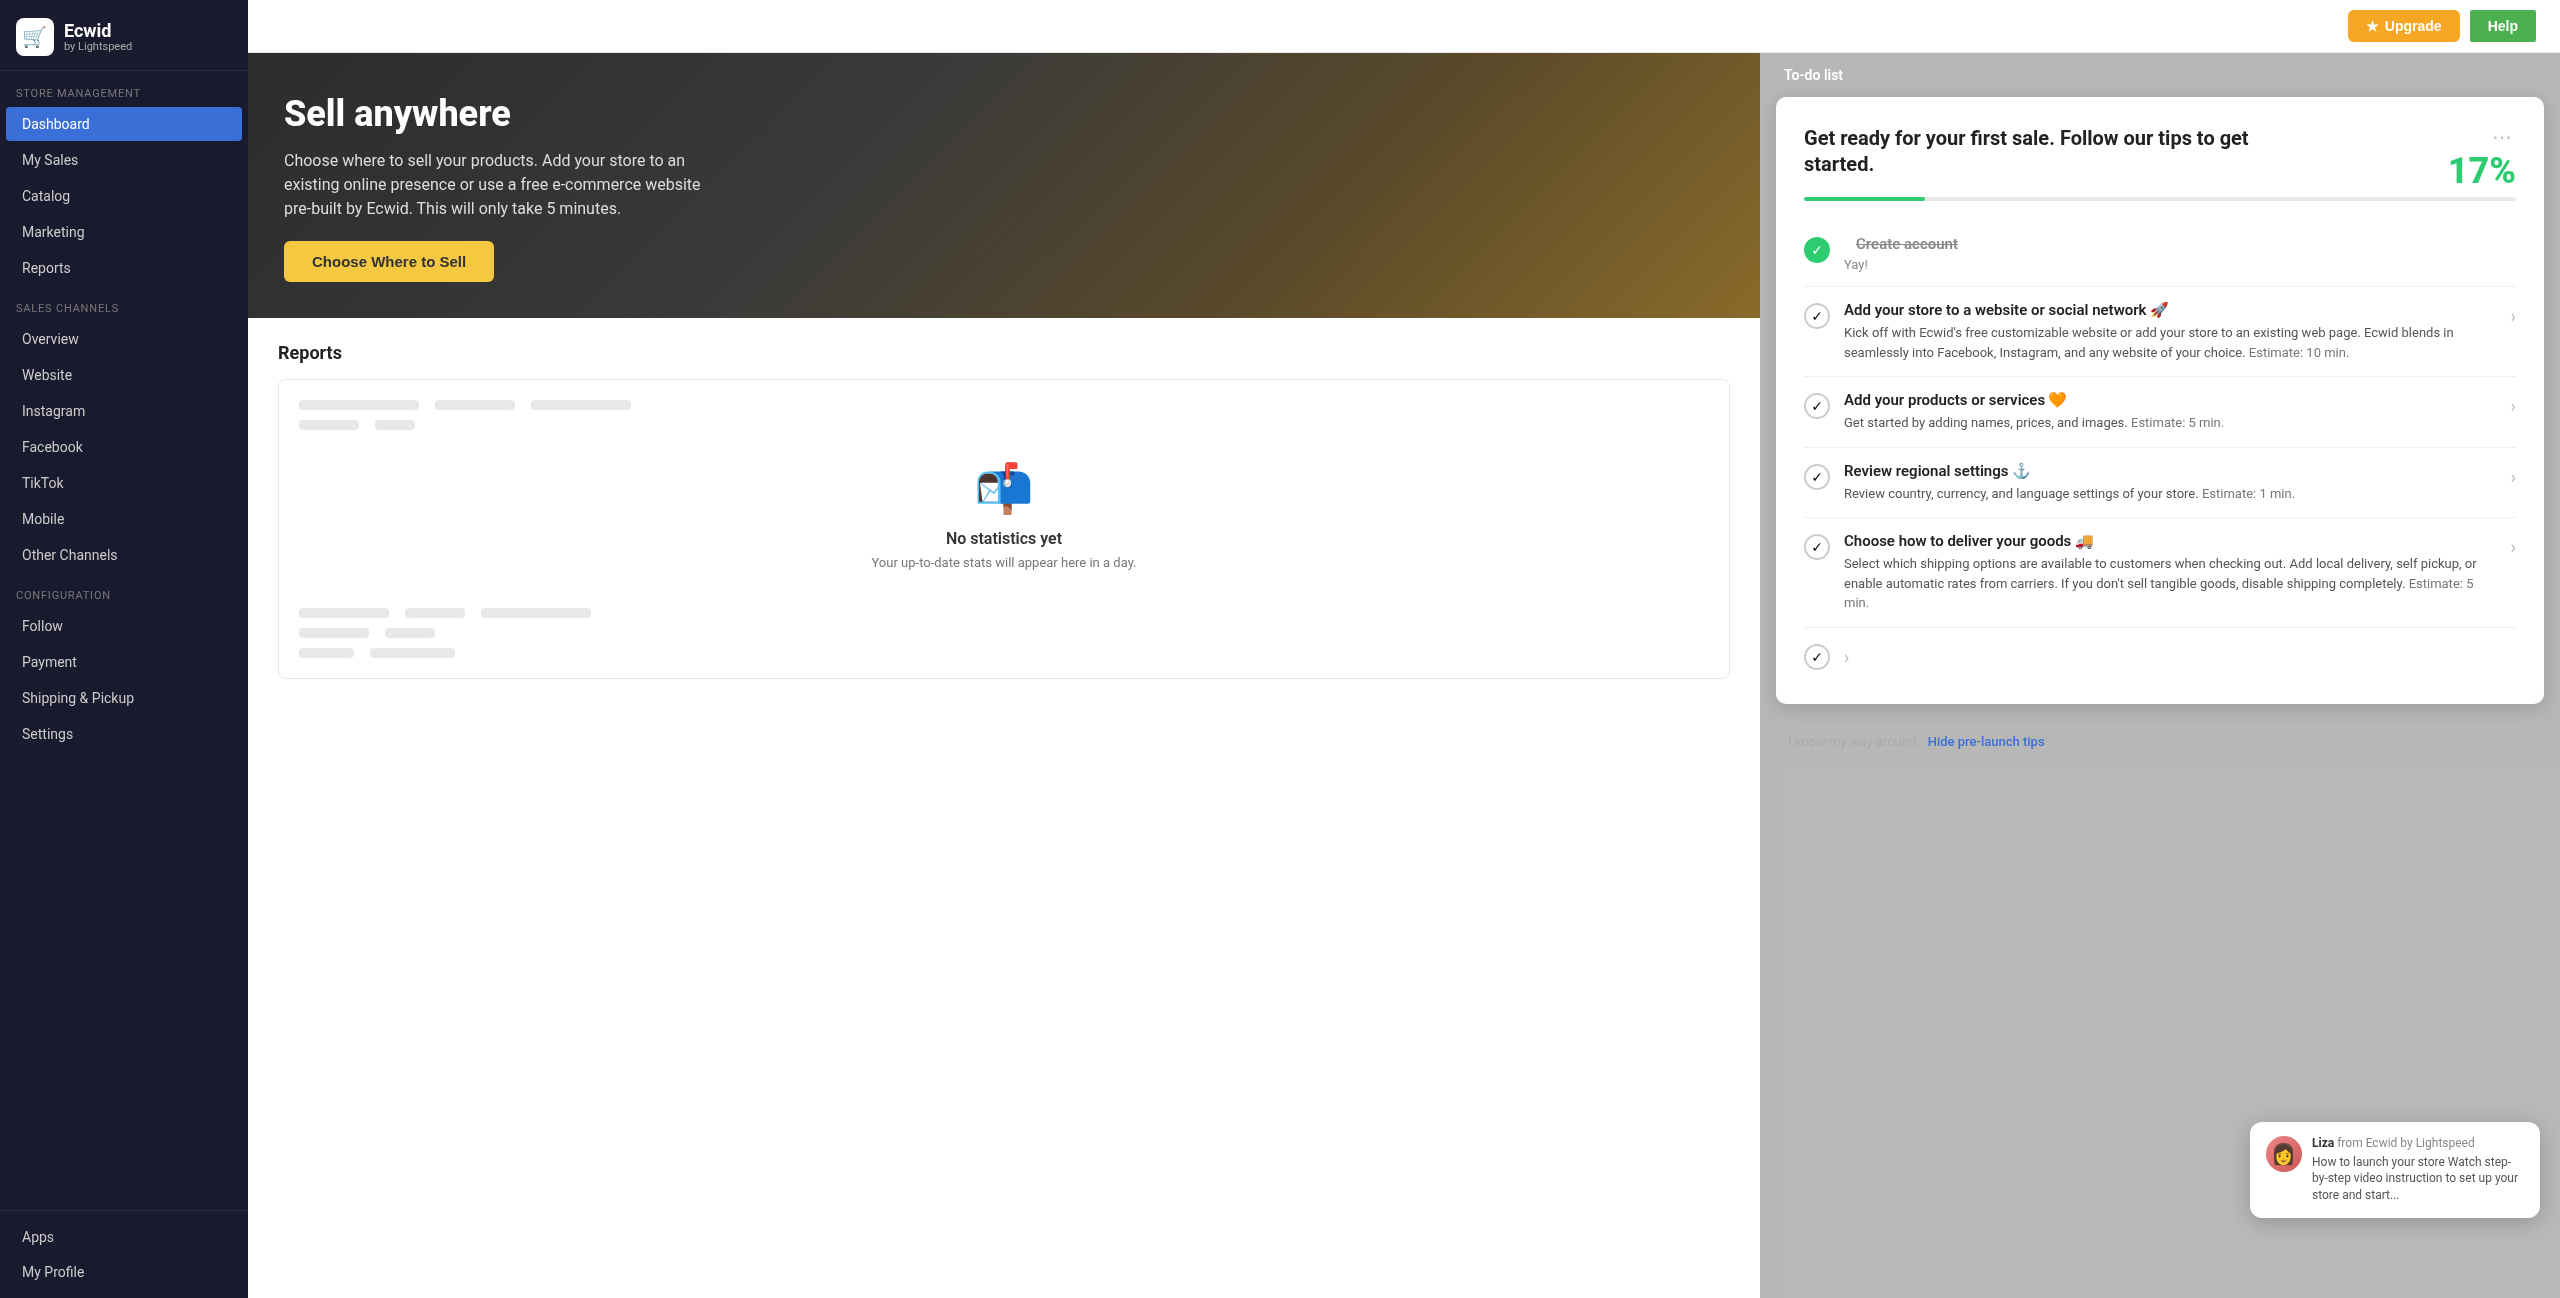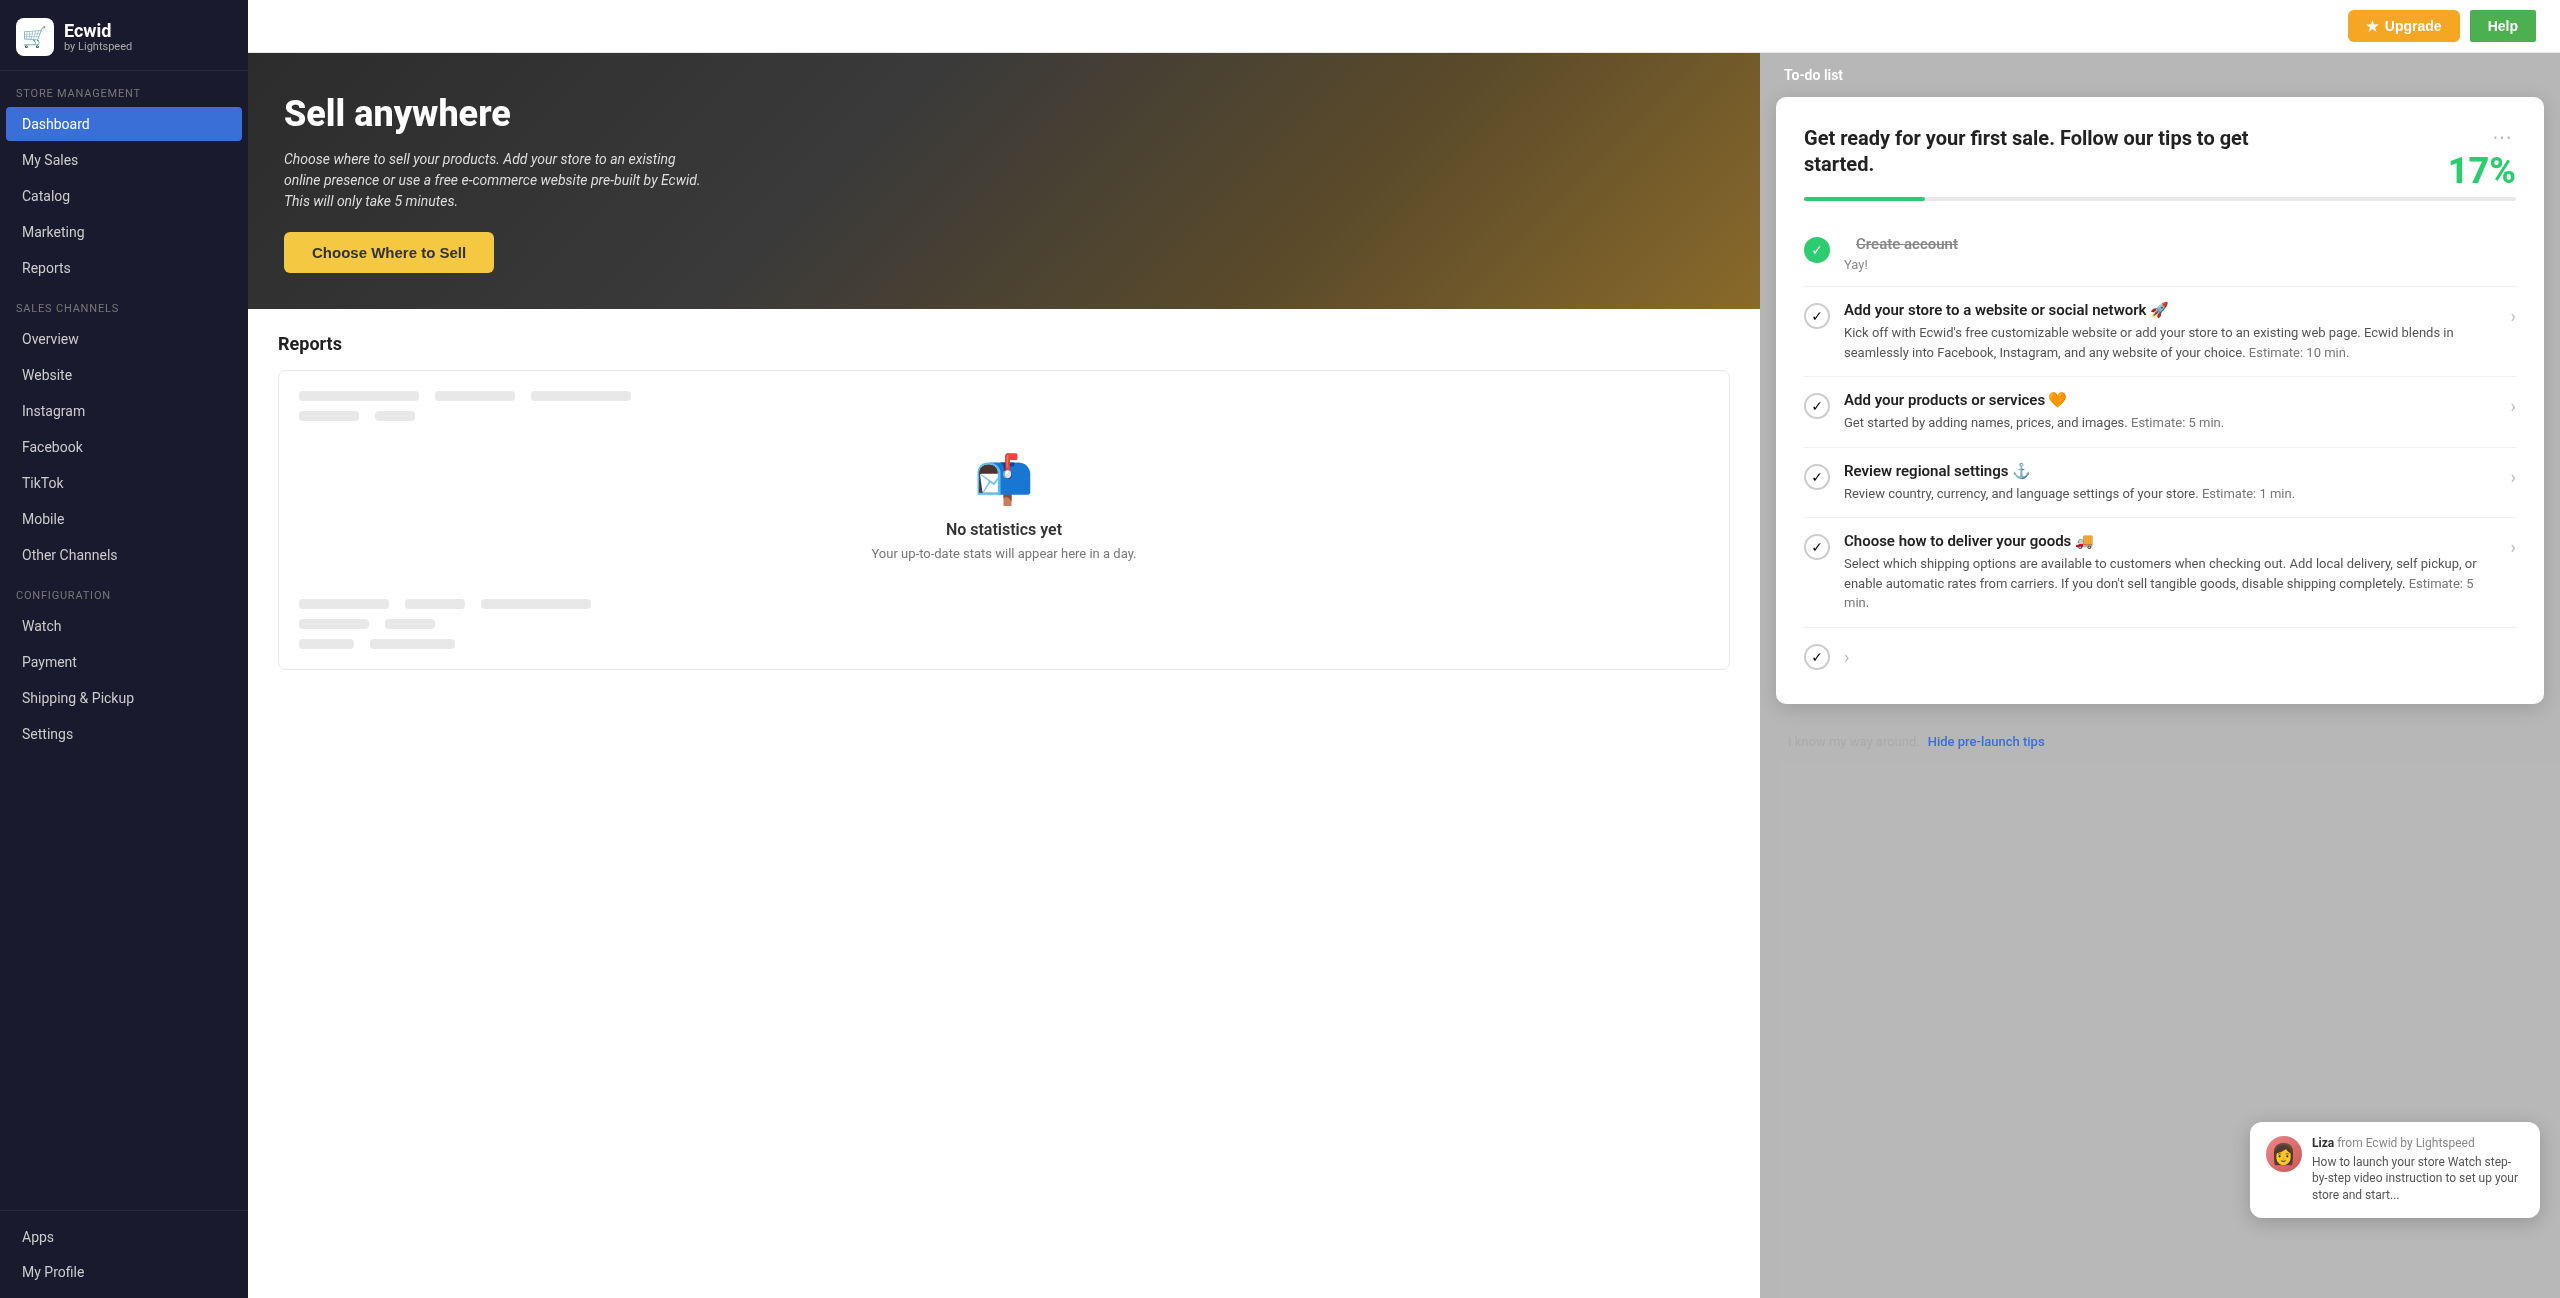--- a/index.html
+++ b/index.html
@@ -126,21 +126,21 @@
     .hero {
       background: linear-gradient(135deg, #2c2c2c 0%, #3a3a3a 40%, #5a4a2a 70%, #8a6a2a 100%);
       padding: 40px 36px 36px;
       color: #fff;
       min-height: 190px;
       display: flex;
       flex-direction: column;
       justify-content: center;
     }
     .hero h1 { font-size: 36px; font-weight: 800; margin-bottom: 14px; }
-    .hero p { font-size: 14px; color: #ddd; max-width: 430px; line-height: 1.5; margin-bottom: 20px; font-style: italic; }
+    .hero p { font-size: 16px; color: #ddd; max-width: 430px; line-height: 1.5; margin-bottom: 20px; }
     .btn-choose {
       background: #f5c842;
       color: #333;
       border: none;
       border-radius: 6px;
       padding: 12px 28px;
       font-size: 15px;
       font-weight: 700;
       cursor: pointer;
       width: fit-content;
@@ -395,21 +395,21 @@
   </div>
   <div class="sidebar-item">
     <span>Mobile</span>
   </div>
   <div class="sidebar-item">
     <span>Other Channels</span>
   </div>
 
   <div class="sidebar-section-label">Configuration</div>
   <div class="sidebar-item">
-    <span>Watch</span>
+    <span>Follow</span>
   </div>
   <div class="sidebar-item">
     <span>Payment</span>
   </div>
   <div class="sidebar-item">
     <span>Shipping &amp; Pickup</span>
   </div>
   <div class="sidebar-item">
     <span>Settings</span>
   </div>

